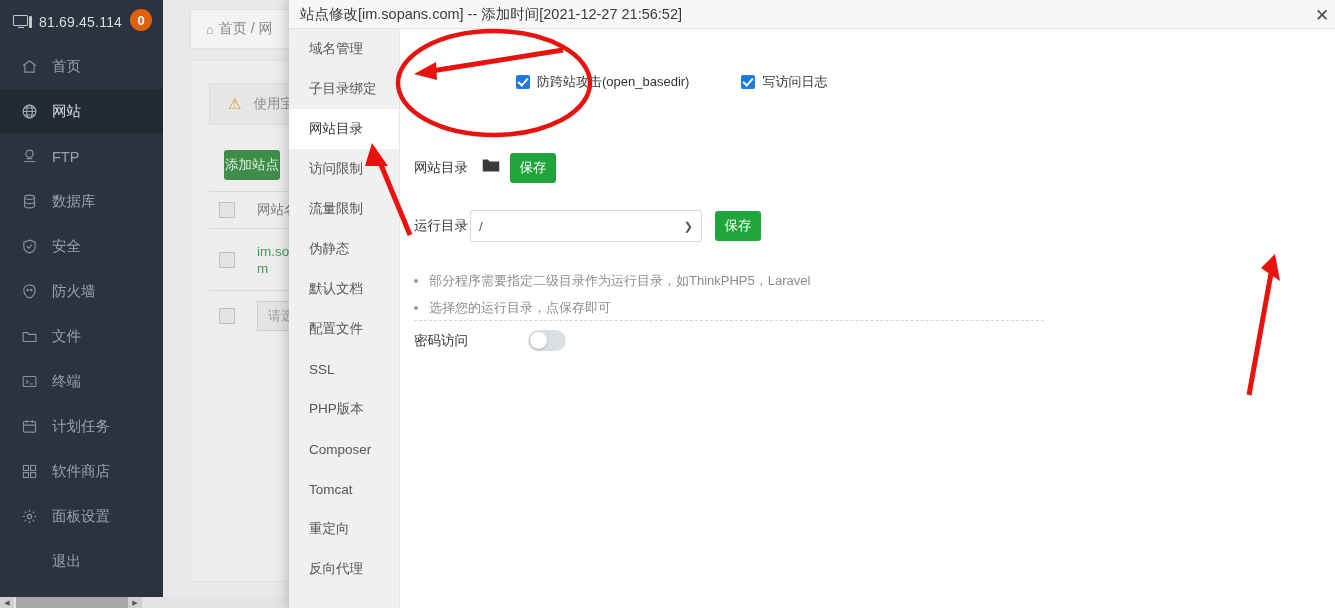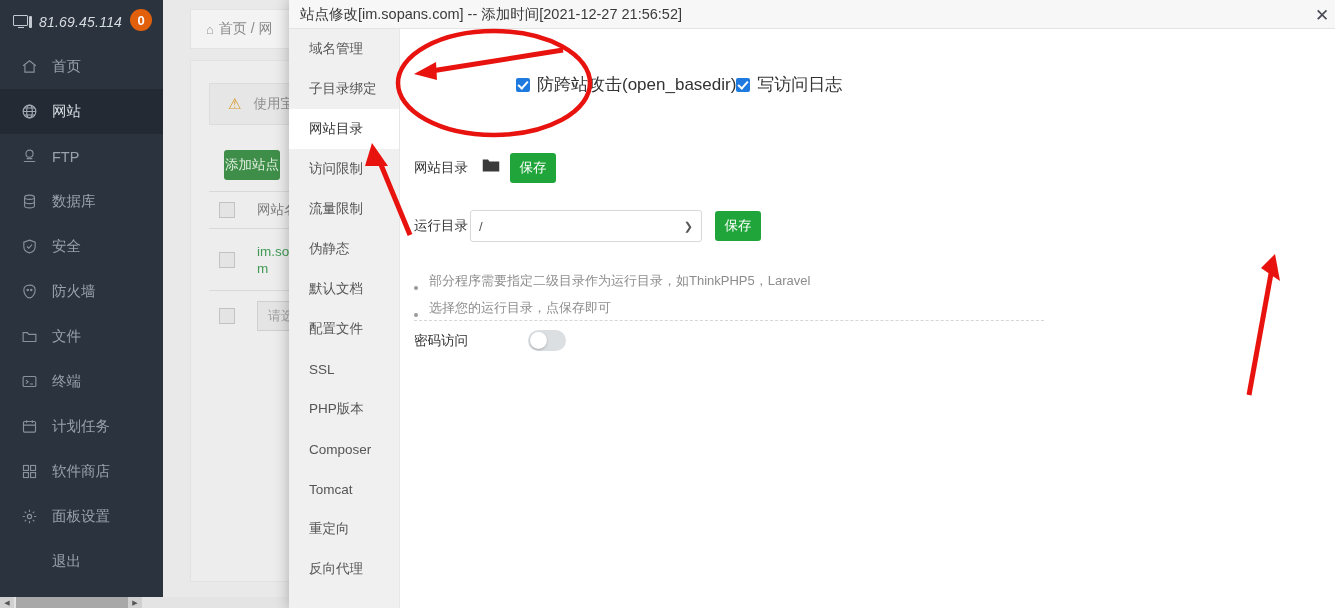--- a/index.html
+++ b/index.html
@@ -17,21 +17,21 @@
 
   
   .sidebar {
     position: absolute; left: 0; top: 0; width: 163px; height: 598px;
     background: #2b333e; color: #9aa4ae; overflow: hidden;
   }
   .sb-head {
     height: 44px; display: flex; align-items: center; padding-left: 13px;
     background: #2b333e; position: relative;
   }
-  .sb-head .ip { color: #d7dce1; font-size: 14px; letter-spacing: .2px; margin-left: 7px; font-style: italic; }
+  .sb-head .ip { color: #d7dce1; font-size: 14px; letter-spacing: .2px; margin-left: 7px; }
   .monitor-ico { width: 19px; height: 15px; position: relative; display:inline-block; }
   .monitor-ico .scr { position:absolute; left:0; top:0; width:15px; height:11px; border:1.6px solid #c3cad1; border-radius:1px;}
   .monitor-ico .stand { position:absolute; left:5px; top:12px; width:6px; height:1.6px; background:#c3cad1;}
   .monitor-ico .tower { position:absolute; left:16px; top:1px; width:3px; height:12px; background:#c3cad1; border-radius:1px;}
   .badge-0 {
     position: absolute; right: 11px; top: 9px; min-width: 22px; height: 22px;
     background: #e2600b; color: #fff; border-radius: 11px;
     font-size: 13px; display: flex; align-items: center; justify-content: center;
     padding: 0 5px; font-weight: 600;
   }
@@ -149,22 +149,22 @@
   }
   .modal-body { position:absolute; left:0; top:29px; width:1068px; height:579px; display:flex; }
   .tabs {
     width:111px; height:579px; background:#f0f0f0; border-right:1px solid #e6e6e6; flex:none;
   }
   .tab { height:40px; display:flex; align-items:center; padding-left:20px; font-size:13.5px;
          color:#555; }
   .tab.active { background:#fff; color:#333; }
   .pane { position:relative; flex:1; background:#fff; padding-left:22px; }
 
-  .chk-row { position:absolute; left:116px; top:44px; display:flex; align-items:center; 
-             font-size:17px; color:#333;}
+  .chk-row { position:absolute; left:116px; top:44px; display:flex; align-items:center; gap:52px;
+             font-size:13px; color:#333;}
   .chk { display:flex; align-items:center; gap:7px; }
   .cbx {
     width:14px; height:14px; background:#1f7ae0; border-radius:2px; position:relative; flex:none;
   }
   .cbx::after {
     content:""; position:absolute; left:4px; top:1px; width:4px; height:8px;
     border:solid #fff; border-width:0 2px 2px 0; transform:rotate(42deg);
   }
 
   .frow { position:absolute; display:flex; align-items:center; }
@@ -179,21 +179,21 @@
     width:46px; height:30px; background:#20a53a; color:#fff; border-radius:3px;
     display:flex; align-items:center; justify-content:center; font-size:13.5px;
   }
   .f-select {
     width:232px; height:32px; border:1px solid #d8d8d8; border-radius:3px; background:#fff;
     font-size:13px; color:#555; padding:0 8px; display:flex; align-items:center;
   }
   .f-select .chev { margin-left:auto; font-size:11px; color:#555; }
 
   .hints { position:absolute; left:14px; top:243px; font-size:13px; color:#8d8d8d; }
-  .hint { display:flex; align-items:flex-end; margin-bottom:9px; }
+  .hint { display:flex; align-items:flex-start; margin-bottom:9px; }
   .hint .dot { width:4px; height:4px; border-radius:50%; background:#9a9a9a; margin:7px 11px 0 0; flex:none;}
   .divider { position:absolute; left:14px; top:291px; width:630px; border-top:1px dashed #d6d6d6;}
   .pw-row { position:absolute; left:14px; top:301px; display:flex; align-items:center; }
   .pw-row .lbl { font-size:13.5px; color:#333; margin-right:60px; }
   .toggle { width:38px; height:21px; border-radius:11px; background:#dcdfe2; position:relative; }
   .toggle .knob { position:absolute; left:2px; top:2px; width:17px; height:17px; border-radius:50%;
                   background:#fff; box-shadow:0 1px 2px rgba(0,0,0,.25);}
 
   
   .anno { position:absolute; left:0; top:0; width:1335px; height:608px; pointer-events:none; }

